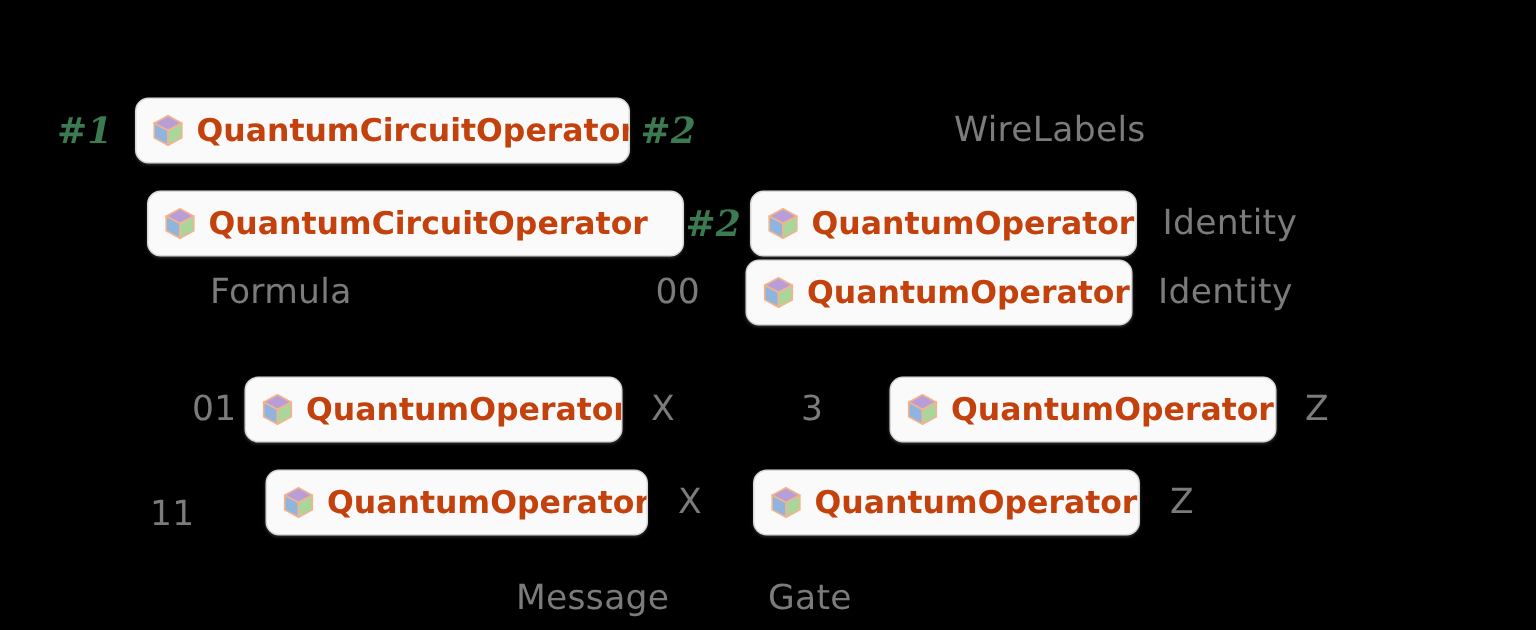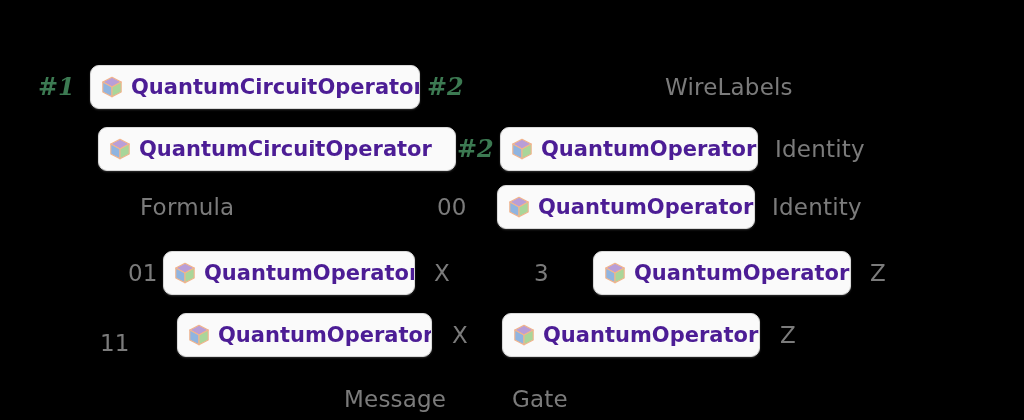--- a/index.html
+++ b/index.html
@@ -60,21 +60,21 @@
     height: 44px;
     padding: 0 9px 0 9px;
     background: #fafafa;
     border: 1px solid #d8d8d8;
     border-radius: 9px;
     box-shadow: 0 1px 2px rgba(255,255,255,0.18);
     overflow: hidden;
     white-space: nowrap;
   }
   .chip .chip-label {
-    color: #4c1d95;
+    color: #c2410c;
     font-family: "DejaVu Sans", sans-serif;
     font-weight: bold;
     font-size: 21px;
     line-height: 1;
     margin-left: 7px;
     white-space: nowrap;
   }
 
   
   .cube {
@@ -98,21 +98,21 @@
     <span class="abs chip" style="left:90px; width:330px;">
       <svg class="cube" viewBox="0 0 24 24">
         <polygon points="12,2.2 21.2,7.1 12,12 2.8,7.1" fill="#b89ed8" stroke="#f2b48c" stroke-width="1.1" stroke-linejoin="round"></polygon>
         <polygon points="2.8,7.1 12,12 12,21.8 2.8,16.9" fill="#8fb4e0" stroke="#f2b48c" stroke-width="1.1" stroke-linejoin="round"></polygon>
         <polygon points="12,12 21.2,7.1 21.2,16.9 12,21.8" fill="#a9d69a" stroke="#f2b48c" stroke-width="1.1" stroke-linejoin="round"></polygon>
       </svg>
       <span class="chip-label">QuantumCircuitOperator</span>
     </span>
 
     <span class="abs slotref" style="left:427px;">#2</span>
-    <span class="abs label" style="left:665px;">WireLabels</span>
+    <span class="abs label" style="left:636px;">WireLabels</span>
   </div>
 
   <div class="row" style="top:118px;">
     <span class="abs chip" style="left:98px; width:358px;">
       <svg class="cube" viewBox="0 0 24 24">
         <polygon points="12,2.2 21.2,7.1 12,12 2.8,7.1" fill="#b89ed8" stroke="#f2b48c" stroke-width="1.1" stroke-linejoin="round"></polygon>
         <polygon points="2.8,7.1 12,12 12,21.8 2.8,16.9" fill="#8fb4e0" stroke="#f2b48c" stroke-width="1.1" stroke-linejoin="round"></polygon>
         <polygon points="12,12 21.2,7.1 21.2,16.9 12,21.8" fill="#a9d69a" stroke="#f2b48c" stroke-width="1.1" stroke-linejoin="round"></polygon>
       </svg>
       <span class="chip-label">QuantumCircuitOperator</span>
@@ -125,21 +125,21 @@
         <polygon points="12,2.2 21.2,7.1 12,12 2.8,7.1" fill="#b89ed8" stroke="#f2b48c" stroke-width="1.1" stroke-linejoin="round"></polygon>
         <polygon points="2.8,7.1 12,12 12,21.8 2.8,16.9" fill="#8fb4e0" stroke="#f2b48c" stroke-width="1.1" stroke-linejoin="round"></polygon>
         <polygon points="12,12 21.2,7.1 21.2,16.9 12,21.8" fill="#a9d69a" stroke="#f2b48c" stroke-width="1.1" stroke-linejoin="round"></polygon>
       </svg>
       <span class="chip-label">QuantumOperator</span>
     </span>
 
     <span class="abs label" style="left:775px;">Identity</span>
   </div>
 
-  <div class="row" style="top:176px;">
+  <div class="row" style="top:164px;">
     <span class="abs label" style="left:140px;">Formula</span>
     <span class="abs label" style="left:437px;">00</span>
 
     <span class="abs chip" style="left:497px; width:258px;">
       <svg class="cube" viewBox="0 0 24 24">
         <polygon points="12,2.2 21.2,7.1 12,12 2.8,7.1" fill="#b89ed8" stroke="#f2b48c" stroke-width="1.1" stroke-linejoin="round"></polygon>
         <polygon points="2.8,7.1 12,12 12,21.8 2.8,16.9" fill="#8fb4e0" stroke="#f2b48c" stroke-width="1.1" stroke-linejoin="round"></polygon>
         <polygon points="12,12 21.2,7.1 21.2,16.9 12,21.8" fill="#a9d69a" stroke="#f2b48c" stroke-width="1.1" stroke-linejoin="round"></polygon>
       </svg>
       <span class="chip-label">QuantumOperator</span>

